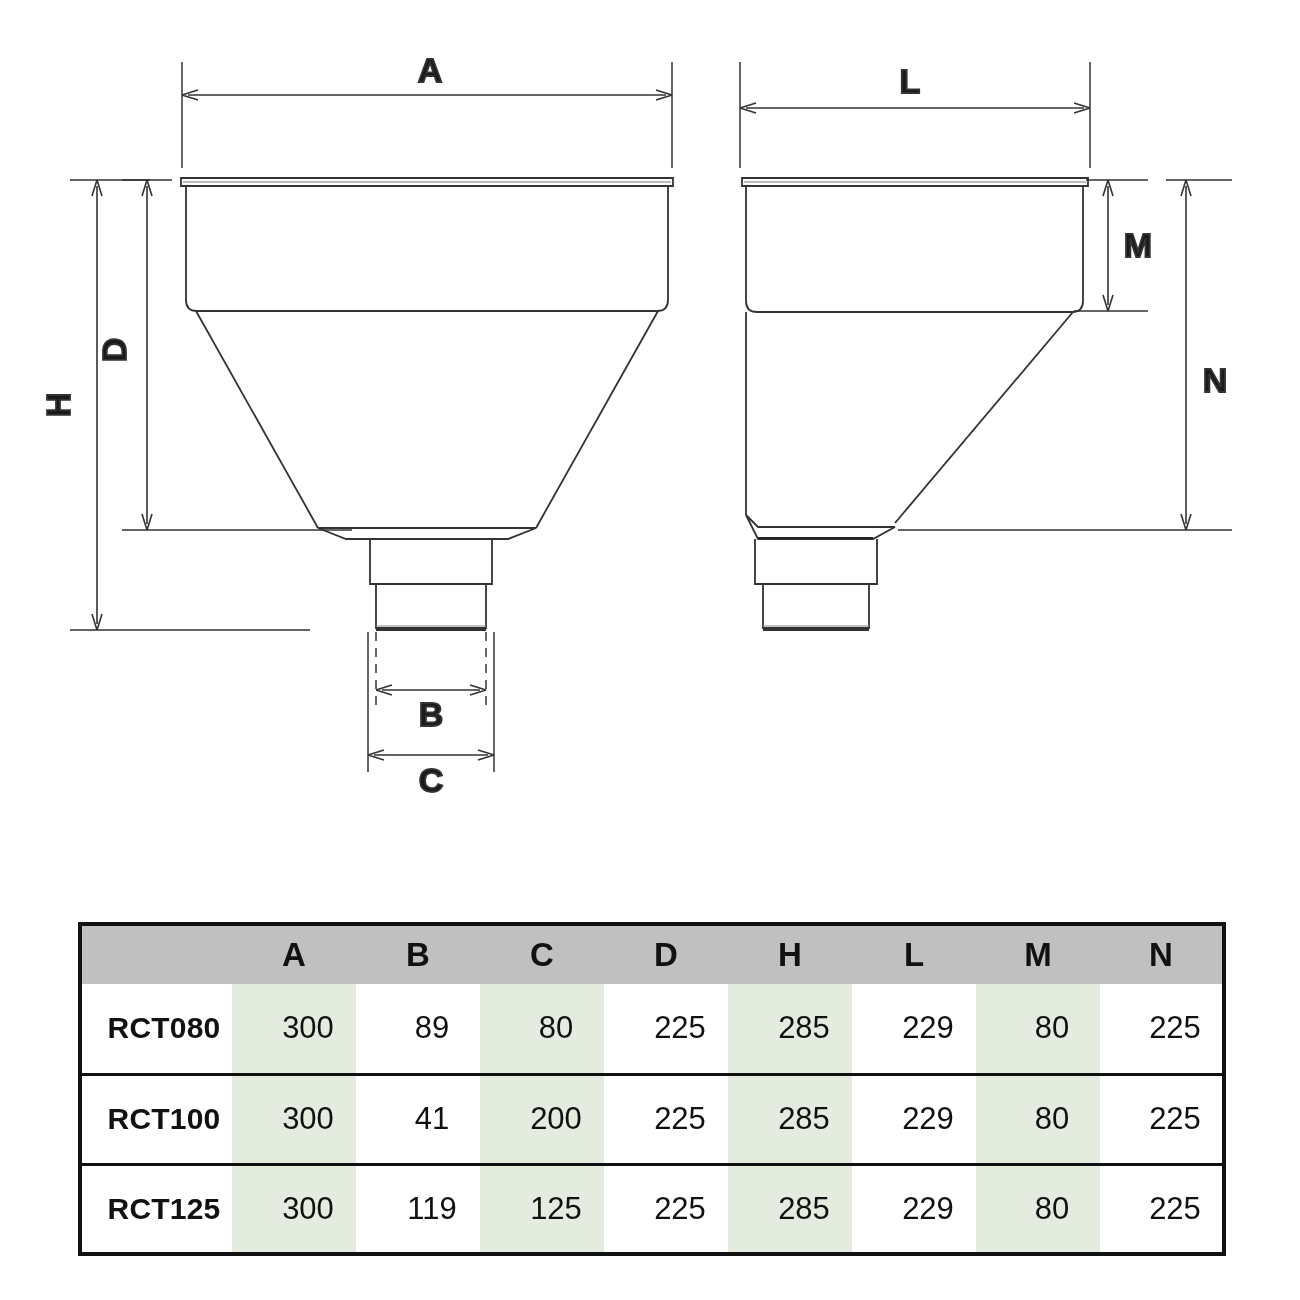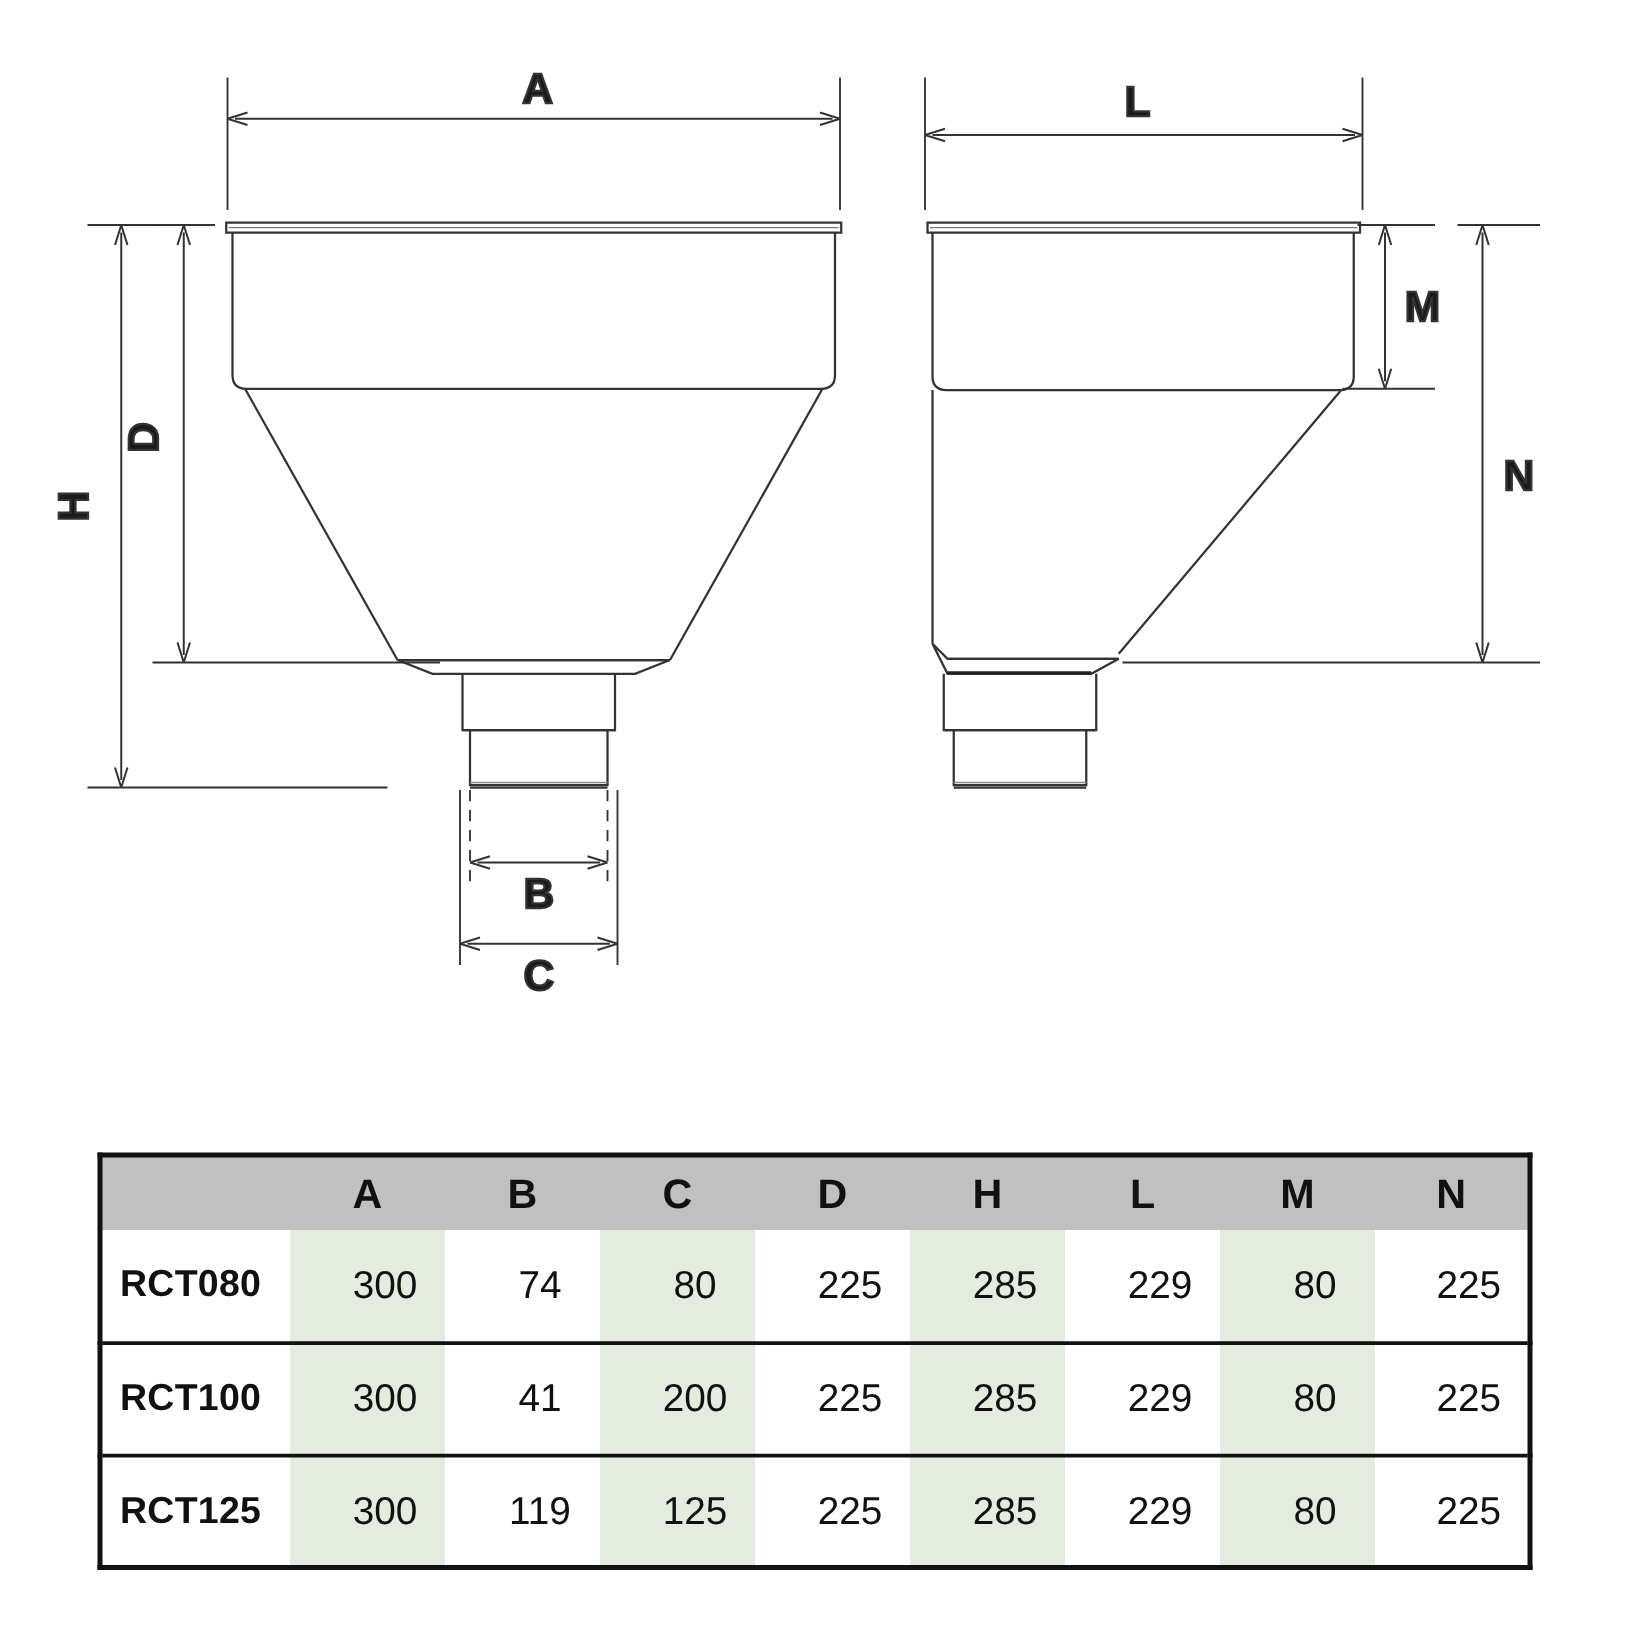--- a/index.html
+++ b/index.html
@@ -71,21 +71,21 @@
   }
   table.spec tbody td {
     font-size: 31px;
     color: #111111;
     background: #ffffff;
     padding-left: 28px;
   }
   table.spec tbody td.model {
     font-weight: bold;
     font-size: 30px;
-    text-align: left;
+    text-align: center;
     padding-left: 14px;
     letter-spacing: 0.2px;
   }
   table.spec td.tint, table.spec th.tint {
     background: #e4ecdf;
   }
   table.spec thead th.tint {
     background: #c0c0c0;
   }
   col.c-model { width: 152px; }
@@ -241,21 +241,21 @@
           <th class="tint">H</th>
           <th>L</th>
           <th class="tint">M</th>
           <th>N</th>
         </tr>
       </thead>
       <tbody>
         <tr>
           <td class="model">RCT080</td>
           <td class="tint">300</td>
-          <td>74</td>
+          <td>89</td>
           <td class="tint">80</td>
           <td>225</td>
           <td class="tint">285</td>
           <td>229</td>
           <td class="tint">80</td>
           <td>225</td>
         </tr>
         <tr>
           <td class="model">RCT100</td>
           <td class="tint">300</td>

